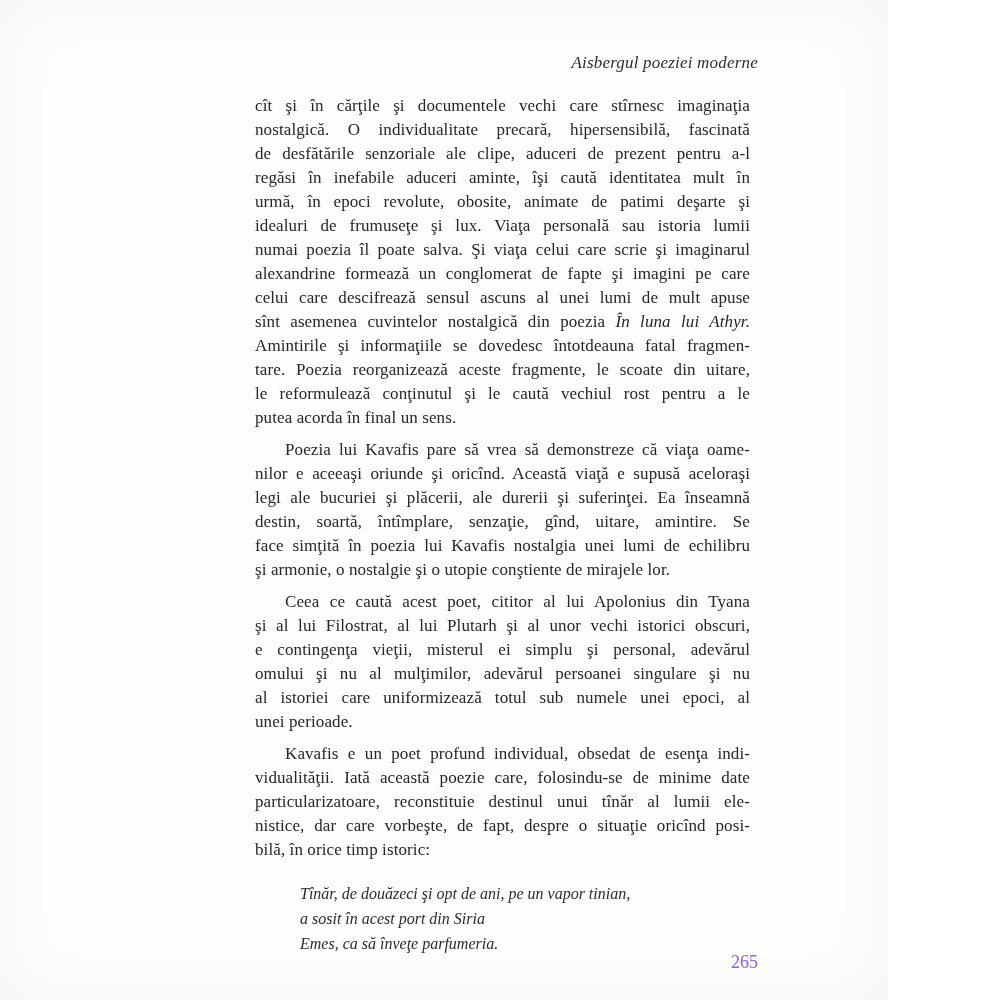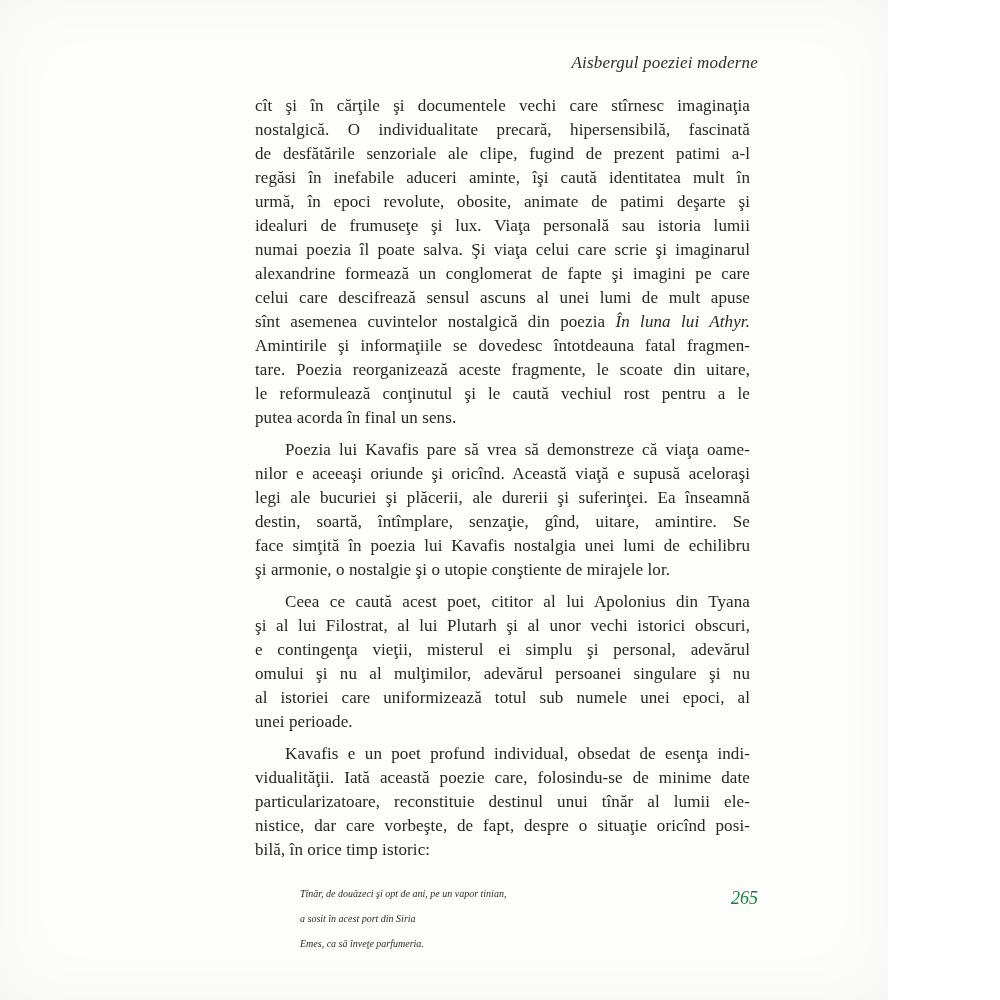--- a/index.html
+++ b/index.html
@@ -51,49 +51,48 @@
     text-indent: 30px;
   }
   .ln em {
   }
   .quote {
     margin-top: 19px;
     margin-left: 53px;
     font-style: italic;
   }
   .qln {
-    font-size: 10px;
+    font-size: 16px;
     line-height: 25px;
     text-align: left;
     color: #2b2b2b;
   }
   .page-num {
     position: absolute;
     left: 247px;
-    top: 888px;
+    top: 952px;
     width: 511px;
     text-align: right;
-    font-style: italic;
     font-size: 18px;
-    color: #15803d;
+    color: #8b5cf6;
   }
 </style>
 </head>
 <body>
 
 <div class="page">
 
   <div class="running-header">Aisbergul poeziei moderne</div>
 
   <div class="text-col">
 
     <div class="para">
       <div class="ln">cît şi în cărţile şi documentele vechi care stîrnesc imaginaţia</div>
       <div class="ln">nostalgică. O individualitate precară, hipersensibilă, fascinată</div>
-      <div class="ln">de desfătările senzoriale ale clipe, fugind de prezent patimi a-l</div>
+      <div class="ln">de desfătările senzoriale ale clipe, aduceri de prezent pentru a-l</div>
       <div class="ln">regăsi în inefabile aduceri aminte, îşi caută identitatea mult în</div>
       <div class="ln">urmă, în epoci revolute, obosite, animate de patimi deşarte şi</div>
       <div class="ln">idealuri de frumuseţe şi lux. Viaţa personală sau istoria lumii</div>
       <div class="ln">numai poezia îl poate salva. Şi viaţa celui care scrie şi imaginarul</div>
       <div class="ln">alexandrine formează un conglomerat de fapte şi imagini pe care</div>
       <div class="ln">celui care descifrează sensul ascuns al unei lumi de mult apuse</div>
       <div class="ln"><span>sînt asemenea cuvintelor nostalgică din poezia </span><em>În luna lui Athyr.</em></div>
       <div class="ln">Amintirile şi informaţiile se dovedesc întotdeauna fatal fragmen-</div>
       <div class="ln">tare. Poezia reorganizează aceste fragmente, le scoate din uitare,</div>
       <div class="ln">le reformulează conţinutul şi le caută vechiul rost pentru a le</div>

